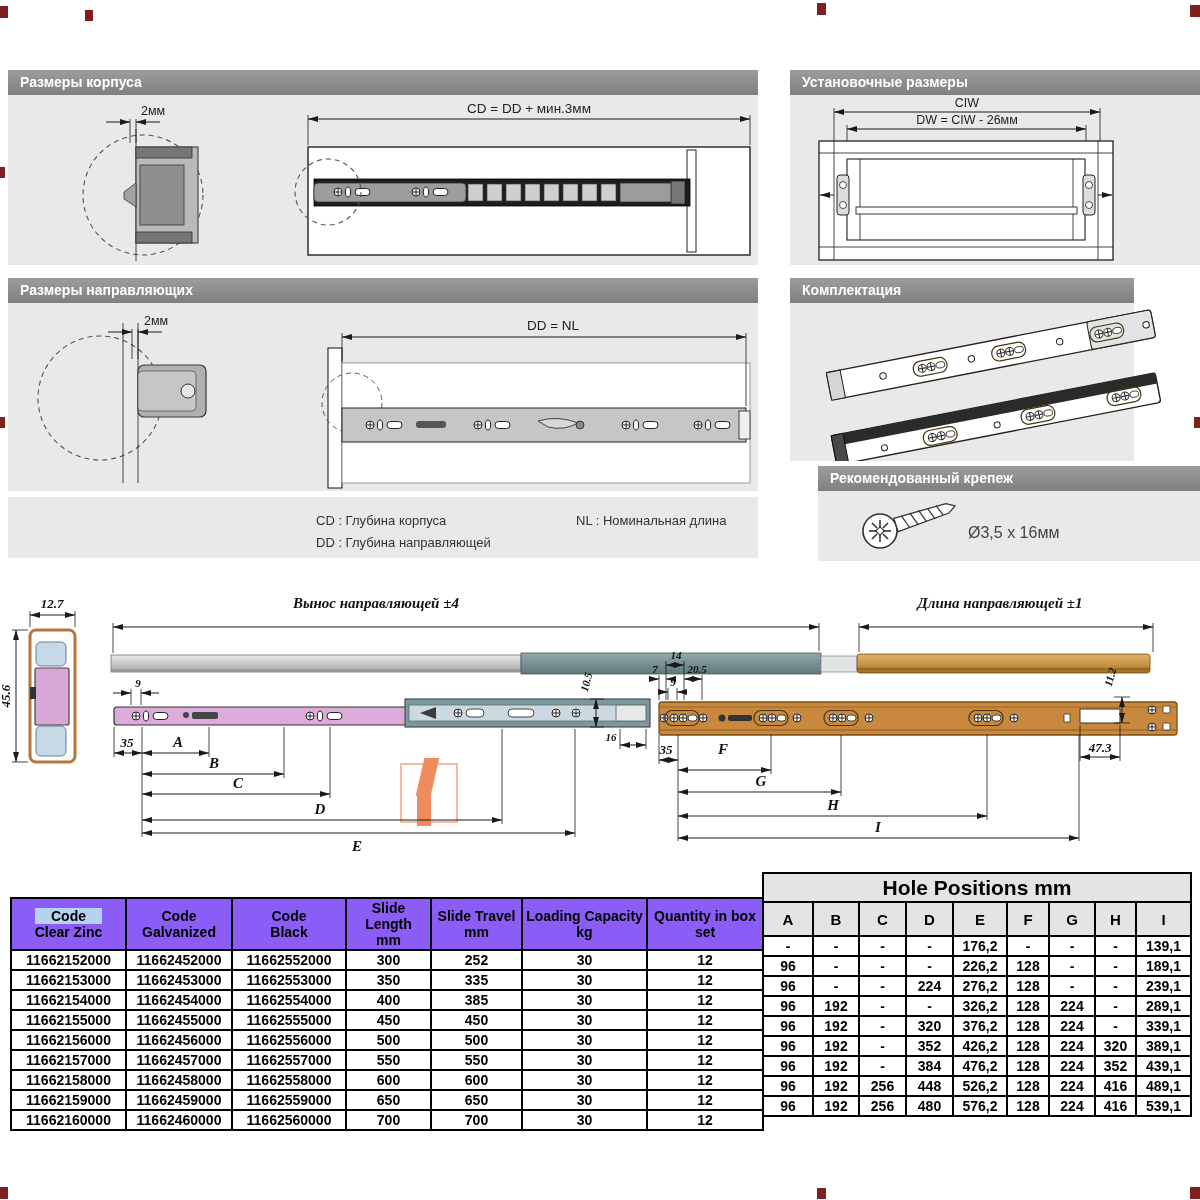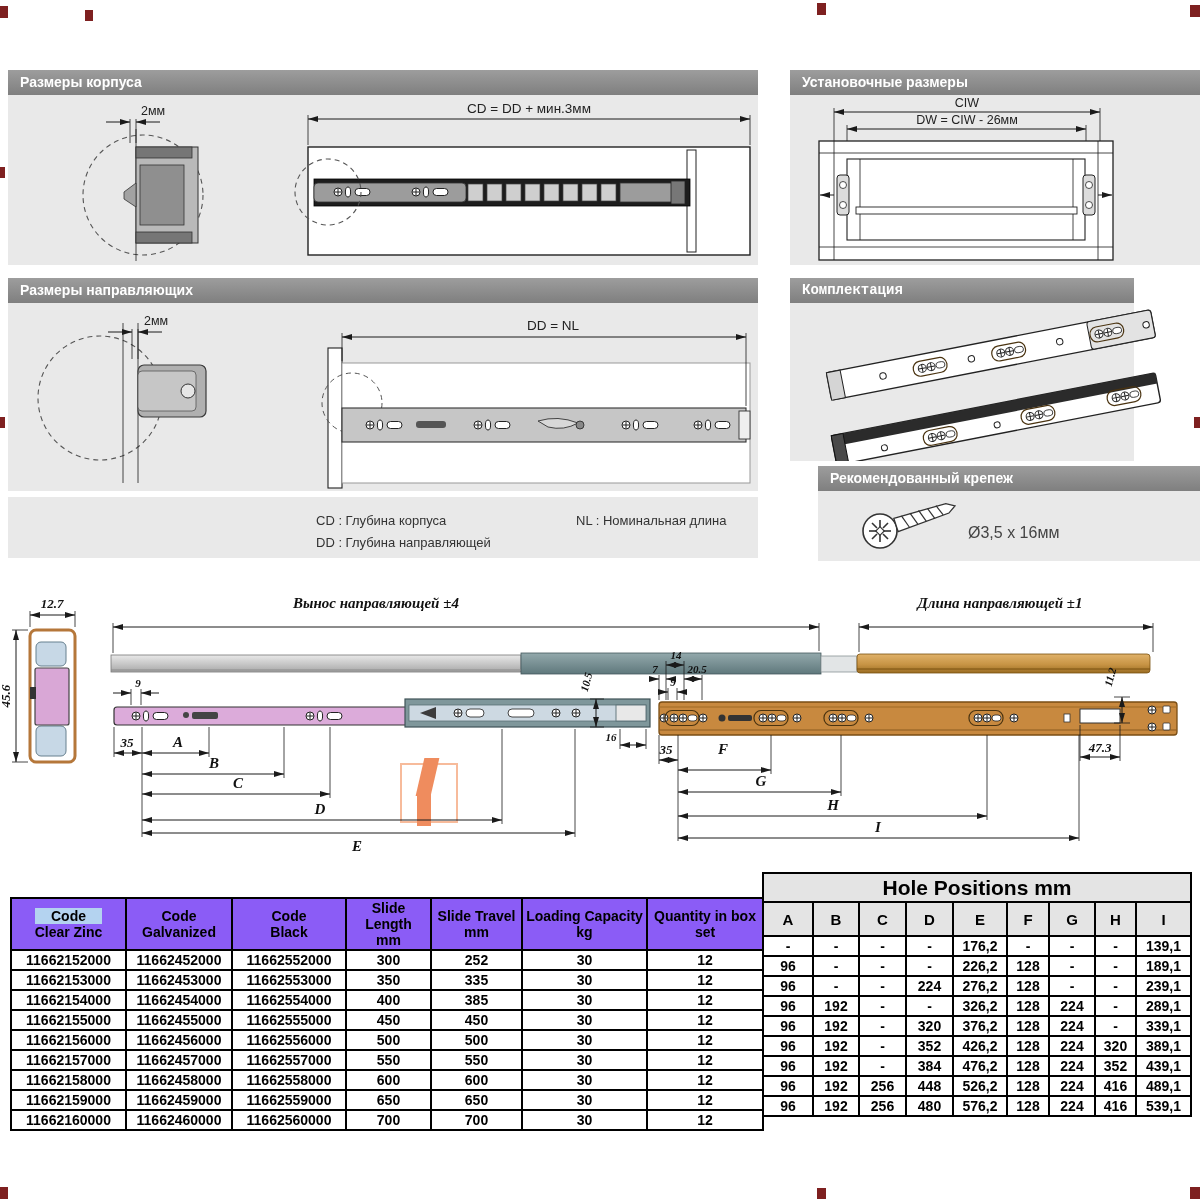--- a/index.html
+++ b/index.html
@@ -221,21 +221,21 @@
         <use href="#def-pair" x="690" y="122"></use>
 
         <line x1="334" y1="58" x2="334" y2="30" class="xline"></line>
         <line x1="738" y1="103" x2="738" y2="30" class="xline"></line>
         <line x1="334" y1="34" x2="738" y2="34" class="dline" marker-start="url(#mA)" marker-end="url(#mA)"></line>
         <text x="545" y="27" text-anchor="middle" class="dim-sans-lg">DD = NL</text>
       </svg>
     </div>
   </div>
 
-  <div class="panel" style="left:790px;top:278px;width:344px;font-family:Liberation Mono, monospace;">
+  <div class="panel" style="left:790px;top:278px;width:344px;">
     <div class="panel-header">Комплектация</div>
     <div class="panel-body" style="height:158px;">
       <svg width="402" height="158" viewBox="0 0 402 158">
 
         <g transform="translate(201,52) rotate(-11)">
           <rect x="-165" y="-14" width="330" height="28" rx="3" fill="#fff" stroke="#222" stroke-width="1.4"></rect>
           <rect x="100" y="-14" width="65" height="28" rx="3" fill="#e3e3e3" stroke="#222" stroke-width="1"></rect>
           <rect x="-165" y="-14" width="14" height="28" fill="#d5d5d5" stroke="#222" stroke-width="1"></rect>
           <use href="#def-bgroup" x="-62" y="0"></use>
           <use href="#def-bgroup" x="18" y="0"></use>

